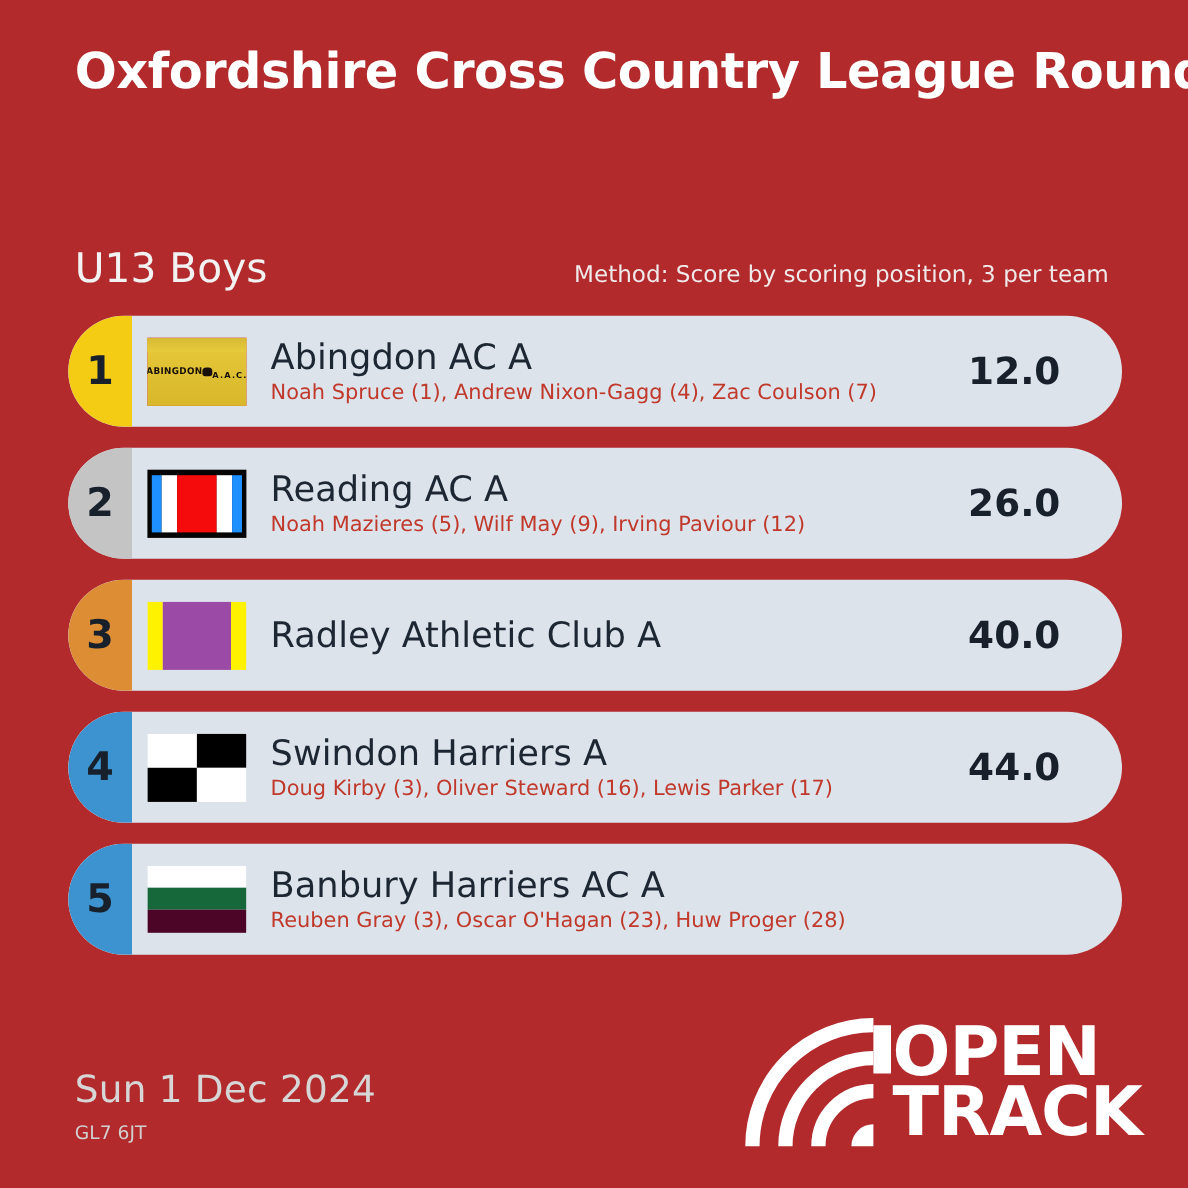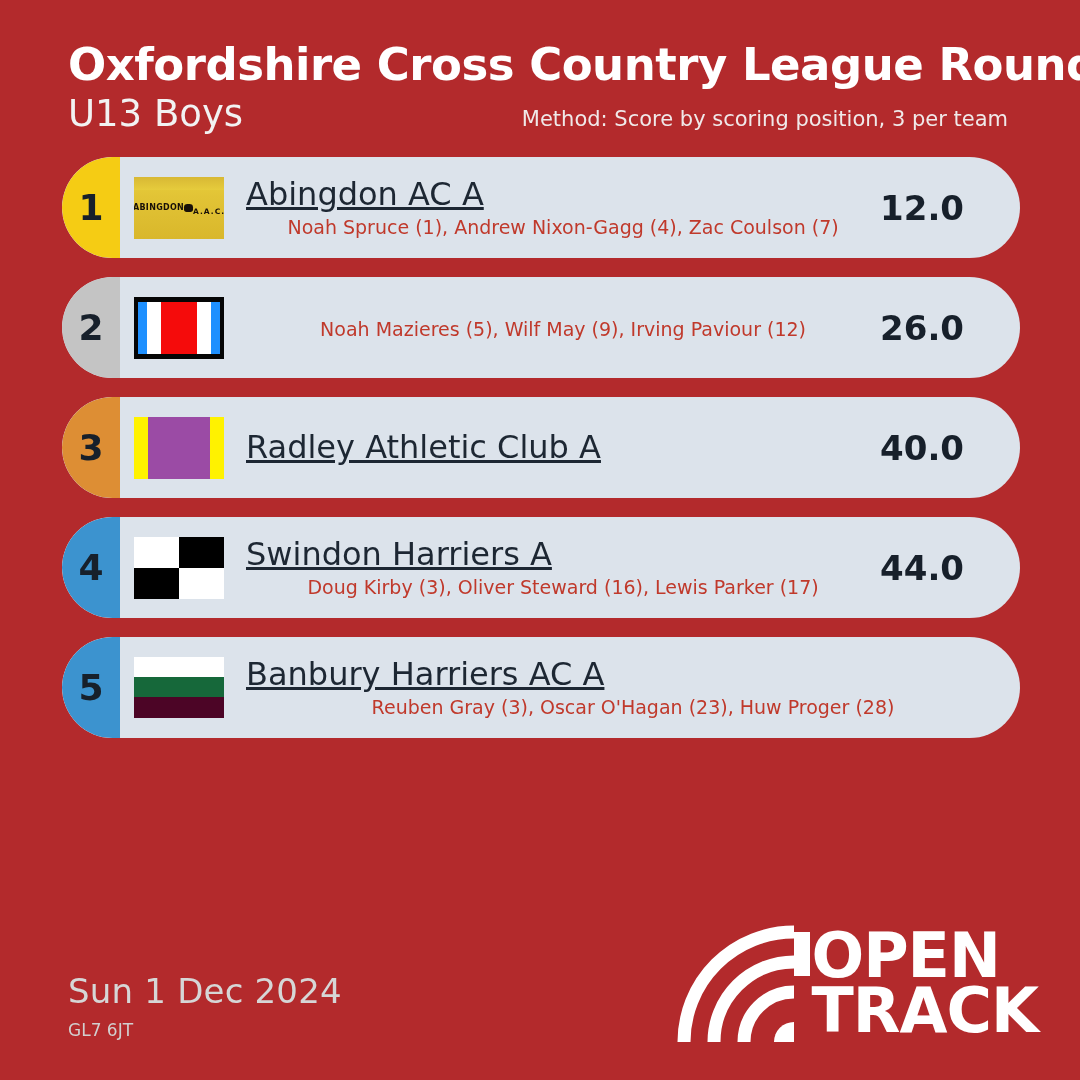--- a/index.html
+++ b/index.html
@@ -32,20 +32,21 @@
     line-height: 1.2;
     white-space: nowrap;
   }
 
   
   .category-bar {
     display: flex;
     align-items: baseline;
     justify-content: space-between;
     padding: 0 72px 0 68px;
+    margin-top: 130px;
     gap: 32px;
   }
   .category-name {
     font-size: 37px;
     color: #F2F2F2;
     font-weight: normal;
     letter-spacing: 0px;
   }
   .method-text {
     font-size: 21px;
@@ -172,28 +173,26 @@
     min-width: 0;
     display: flex;
     flex-direction: column;
     justify-content: center;
   }
   .team-name {
     font-size: 32px;
     color: #1D2733;
     line-height: 1.12;
     white-space: nowrap;
-    text-decoration: underline;
   }
   .athletes {
     font-size: 19px;
     color: #C0392B;
     margin-top: 3px;
     white-space: nowrap;
-    text-align: center;
   }
 
   .score {
     flex: 0 0 auto;
     font-size: 34px;
     font-weight: bold;
     color: #17202B;
     padding-right: 56px;
     text-align: right;
     white-space: nowrap;
@@ -278,20 +277,21 @@
       <div class="result-row">
         <div class="rank-badge" style="background: rgb(196, 196, 196);">2</div>
         <div class="vest vest-reading">
           <div class="s" style="background: rgb(30, 144, 255); width: 11%;"></div>
           <div class="s" style="background: rgb(255, 255, 255); width: 17%;"></div>
           <div class="s" style="background: rgb(245, 11, 11); width: 44%;"></div>
           <div class="s" style="background: rgb(255, 255, 255); width: 17%;"></div>
           <div class="s" style="background: rgb(30, 144, 255); width: 11%;"></div>
         </div>
         <div class="team-block">
+          <div class="team-name">Reading AC A</div>
           <div class="athletes">Noah Mazieres (5), Wilf May (9), Irving Paviour (12)</div>
         </div>
         <div class="score">26.0</div>
       </div>
       <div class="result-row">
         <div class="rank-badge" style="background: rgb(221, 142, 52);">3</div>
         <div class="vest vest-radley">
           <div class="s" style="background: rgb(255, 242, 0); width: 16%;"></div>
           <div class="s" style="background: rgb(155, 75, 165); width: 68%;"></div>
           <div class="s" style="background: rgb(255, 242, 0); width: 16%;"></div>

